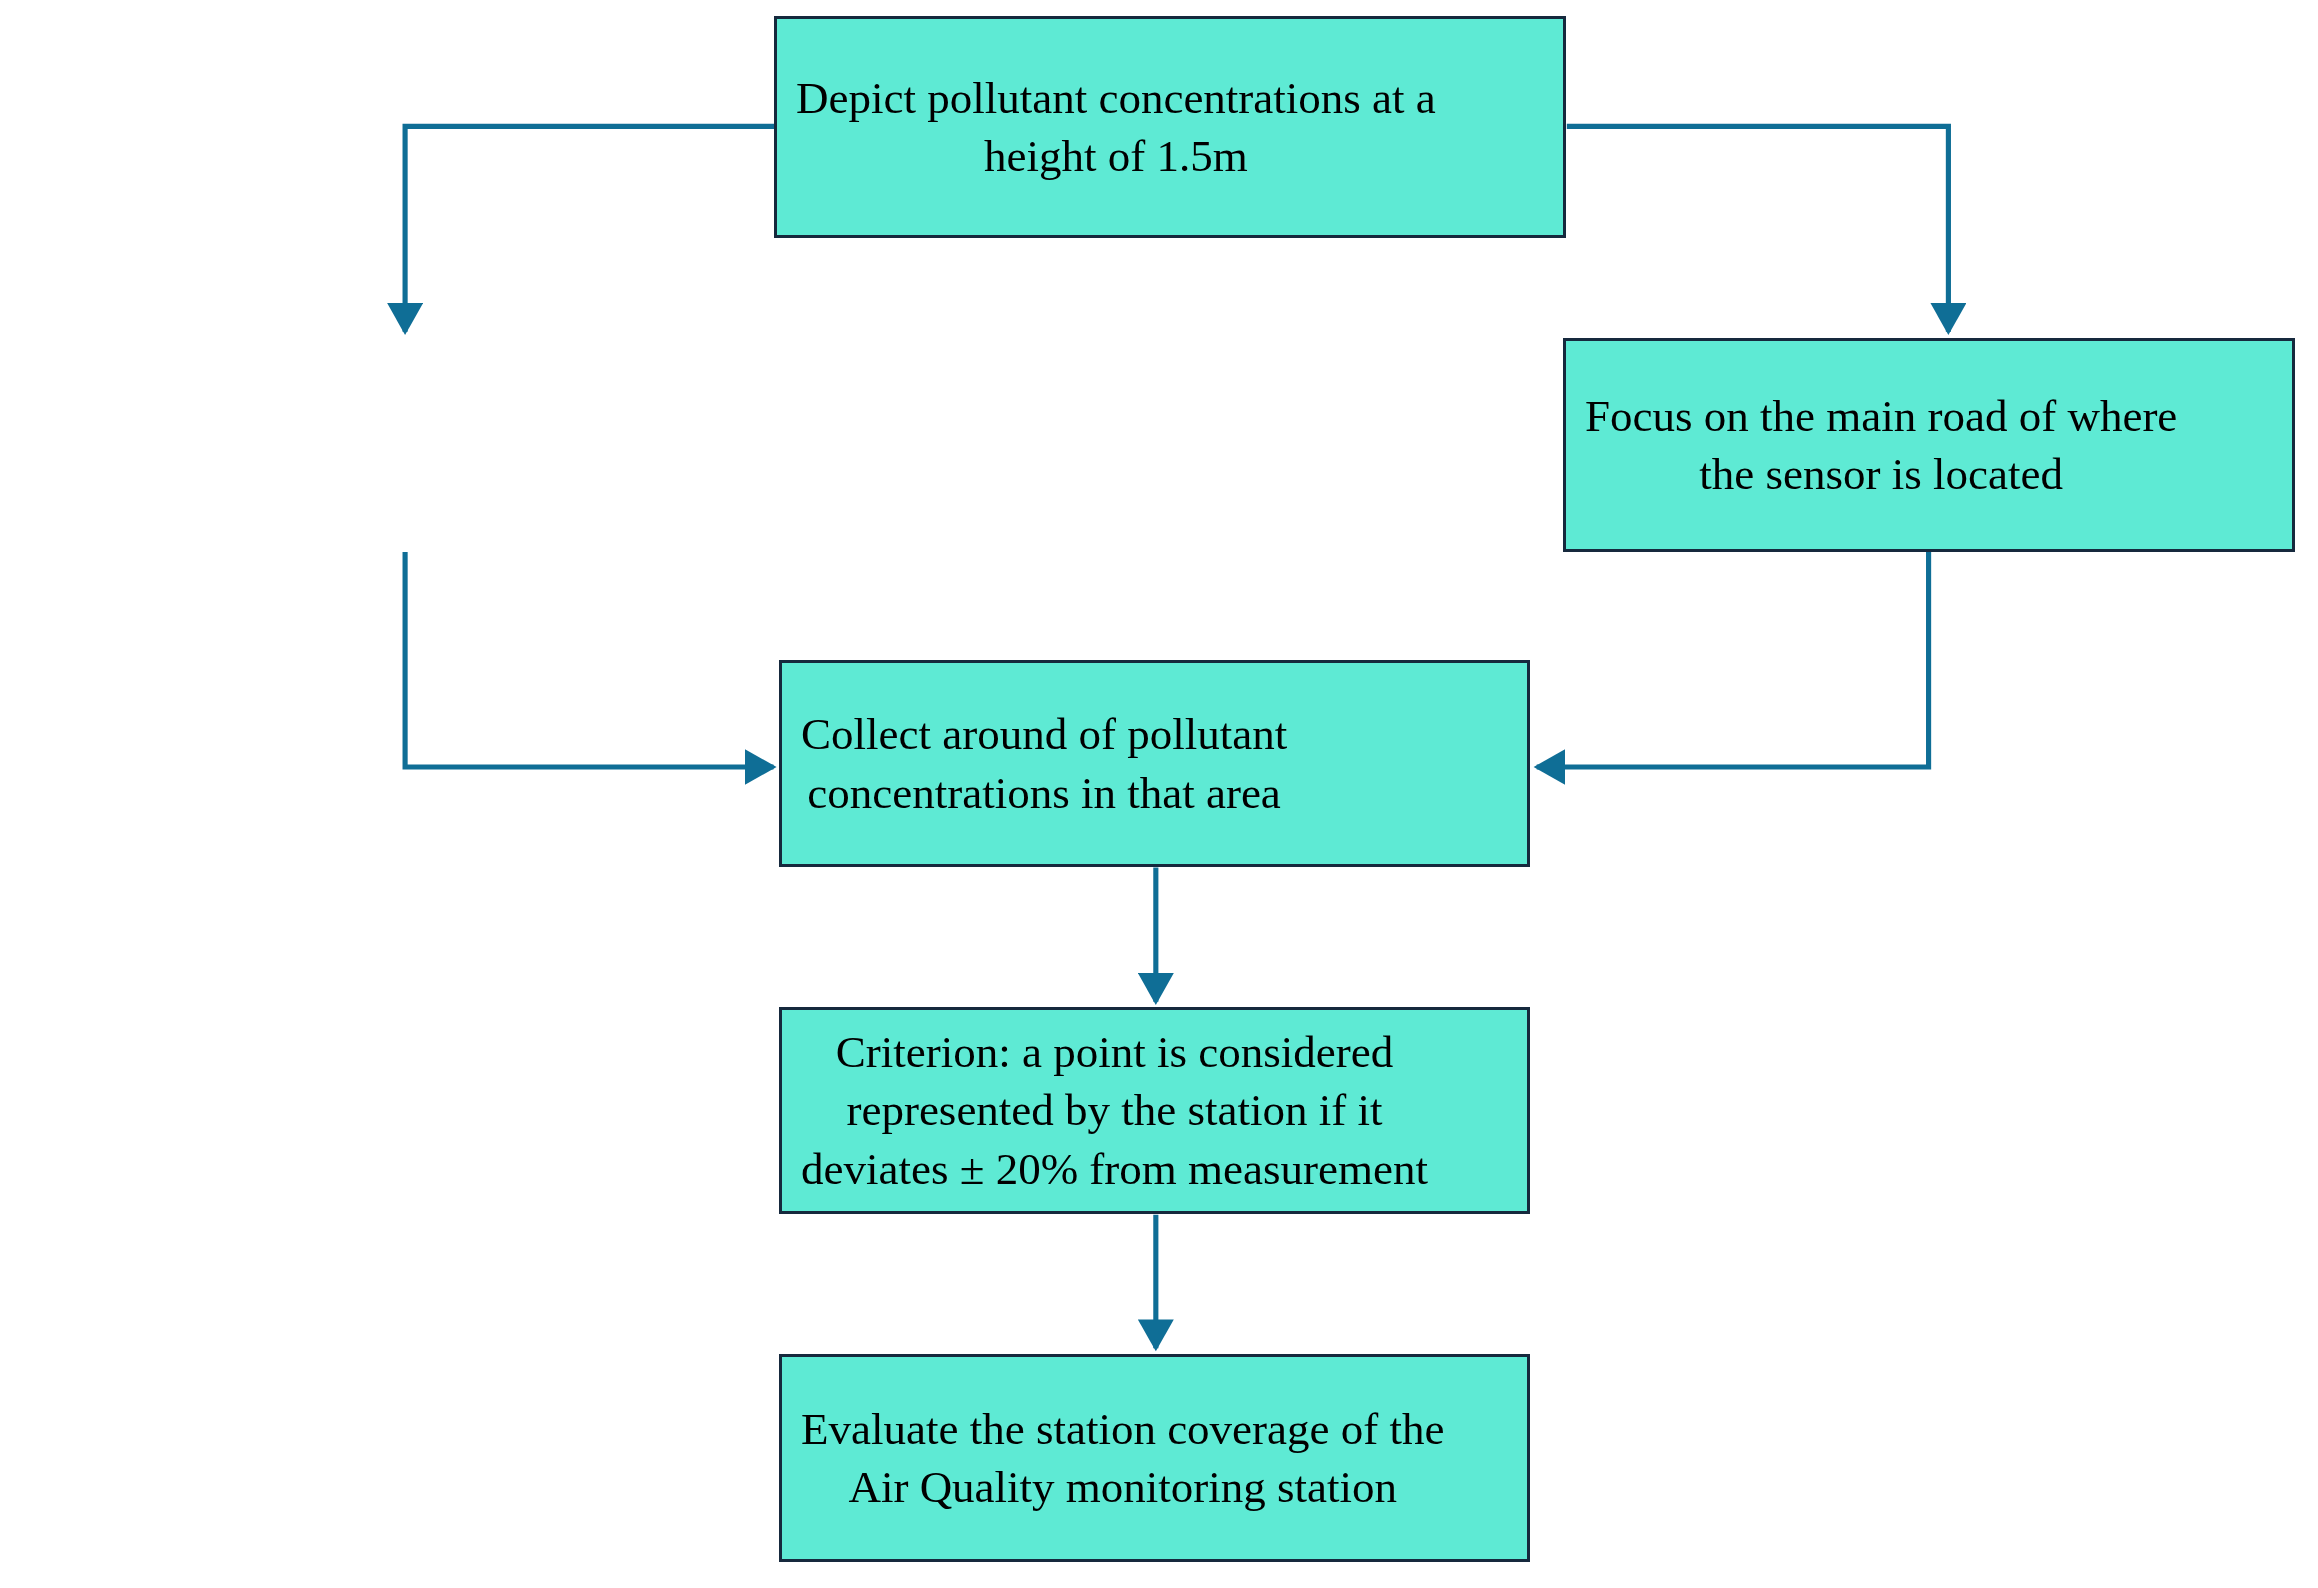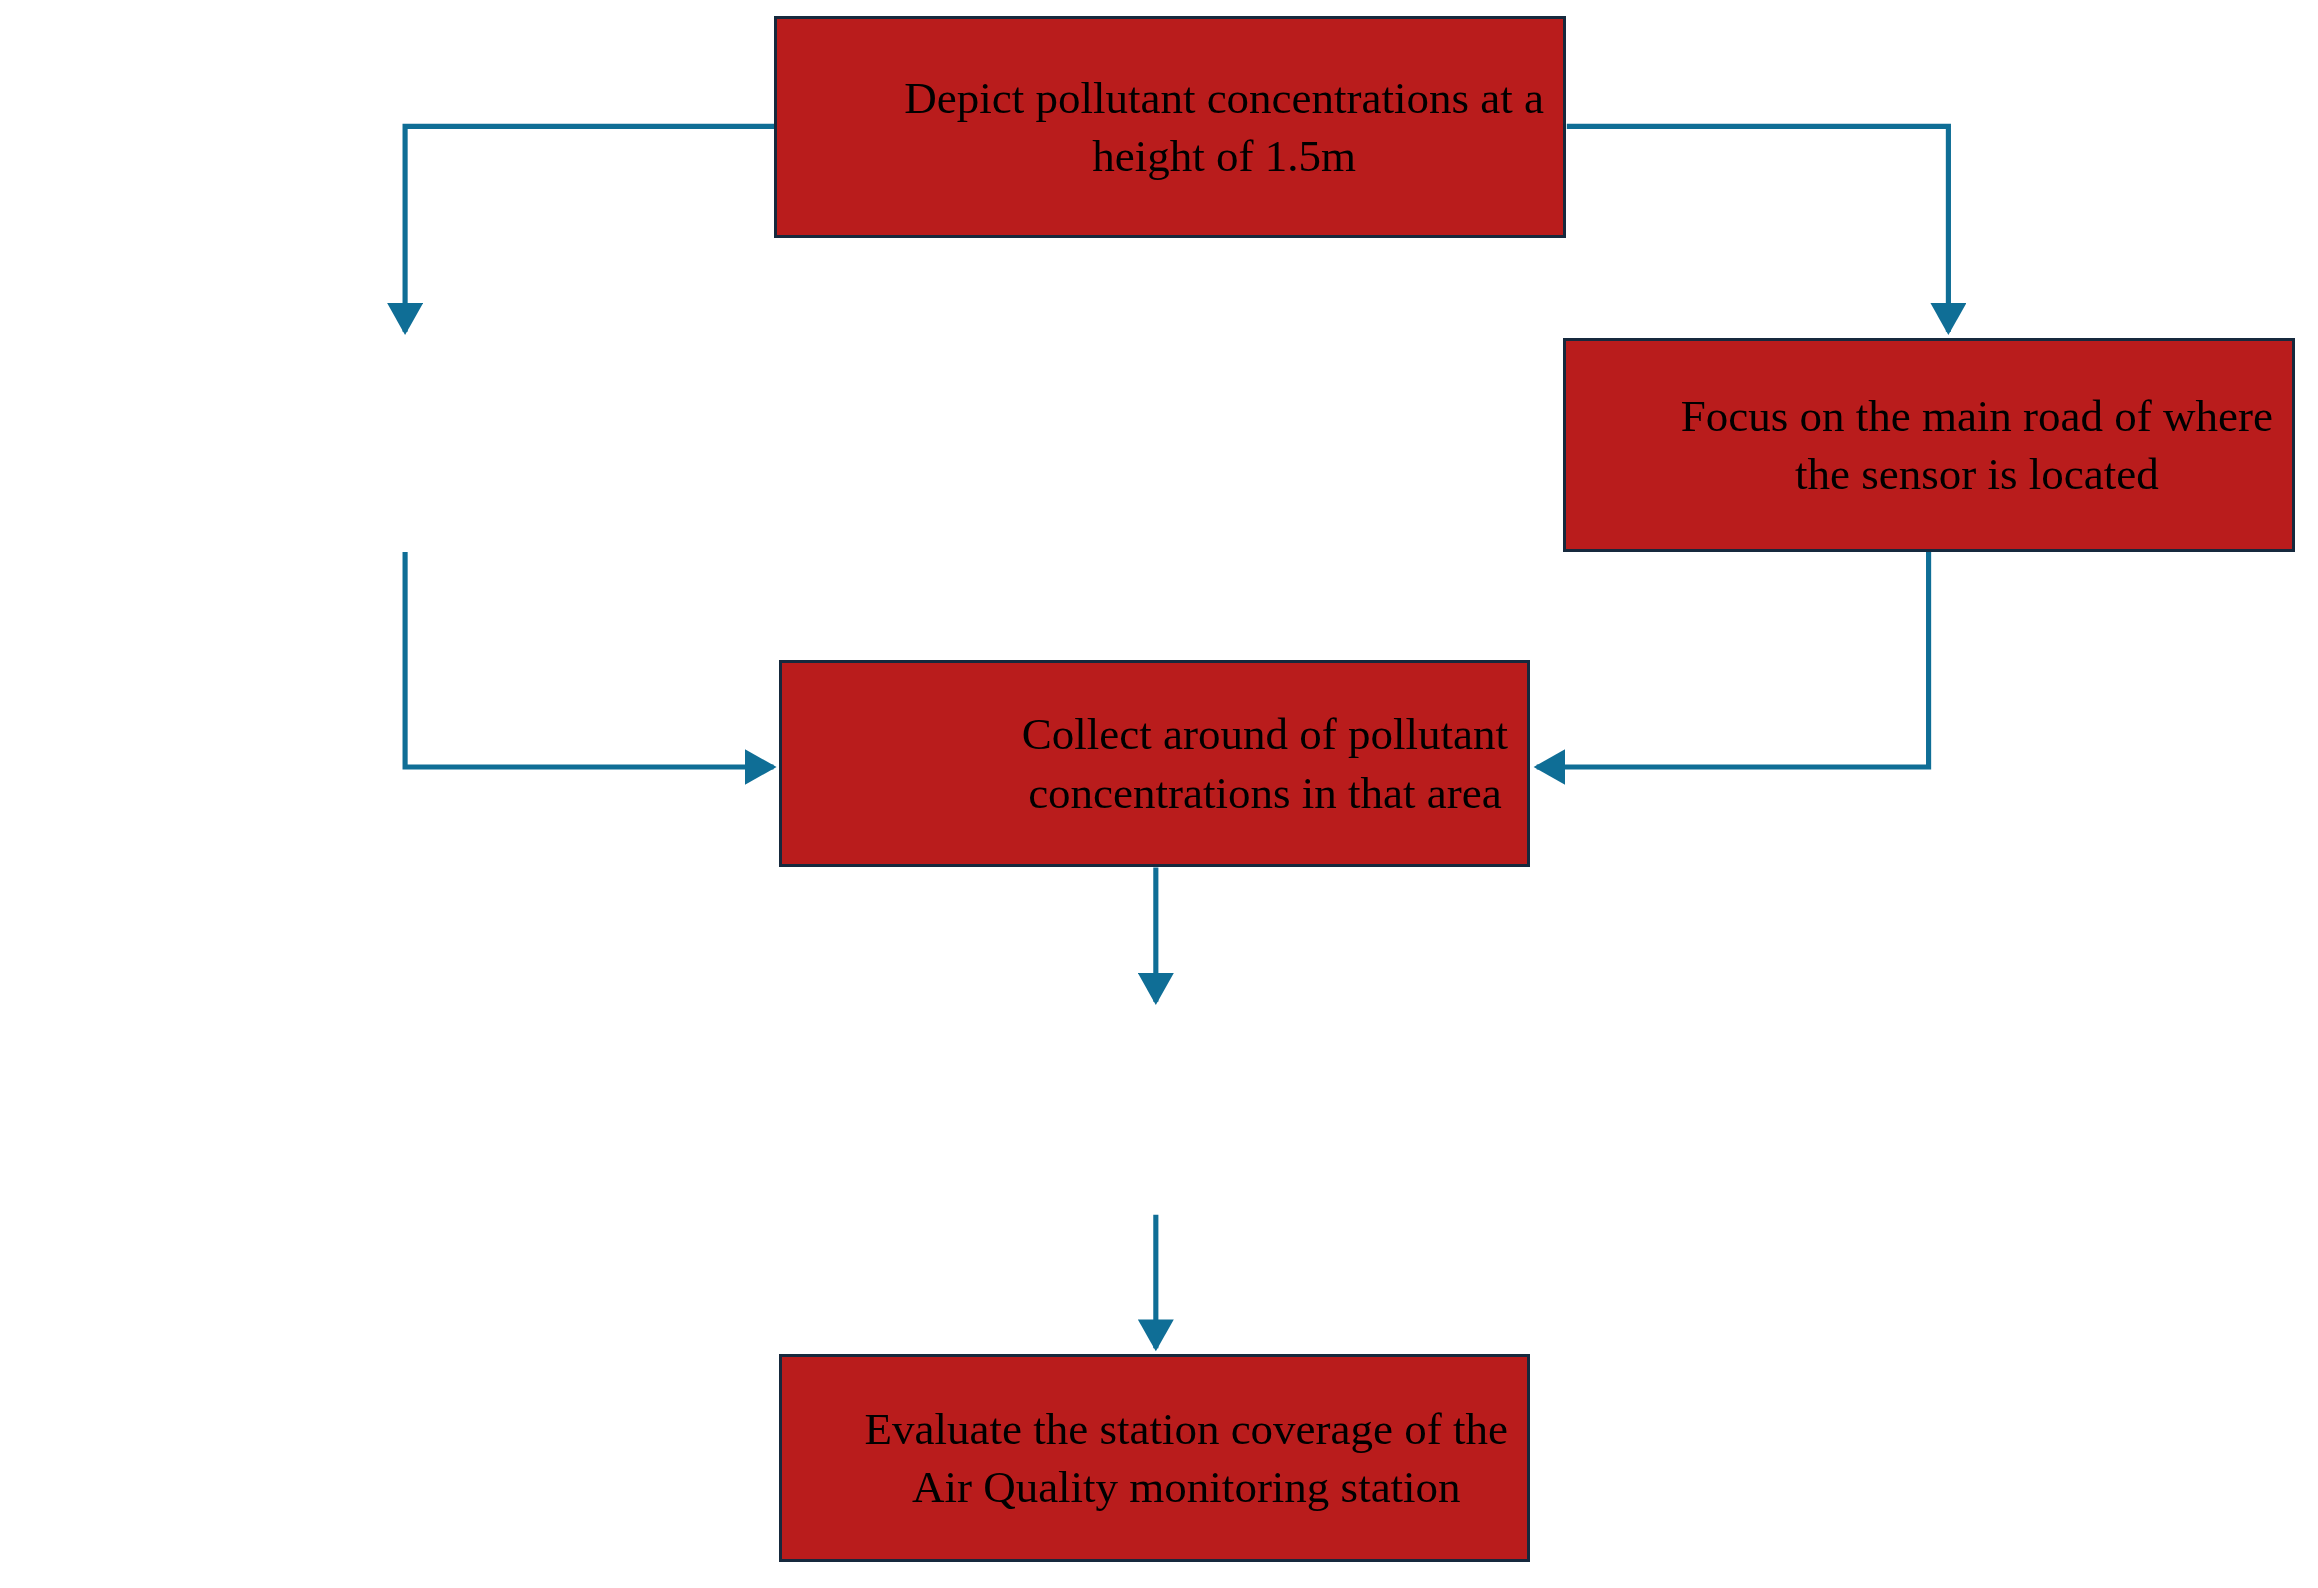--- a/index.html
+++ b/index.html
@@ -19,25 +19,25 @@
     position: absolute;
     left: 0;
     top: 0;
     width: 2319px;
     height: 1589px;
     pointer-events: none;
   }
   .node {
     position: absolute;
     box-sizing: border-box;
-    background: #b91c1c;
+    background: #5eead4;
     border: 3.7px solid #16293d;
     display: flex;
     align-items: center;
-    justify-content: flex-end;
+    justify-content: flex-start;
     text-align: center;
     z-index: 3;
   }
   .node-text {
     font-family: "Liberation Serif", "DejaVu Serif", serif;
     font-size: 45px;
     line-height: 1.30;
     color: #000000;
     padding: 0 19px;
     white-space: pre-line;
@@ -88,20 +88,25 @@
   <div class="node" id="node-mainroad">
     <span class="node-text">Focus on the main road of where
 the sensor is located</span>
   </div>
 
   <div class="node" id="node-collect">
     <span class="node-text">Collect around of pollutant
 concentrations in that area</span>
   </div>
 
+  <div class="node" id="node-criterion">
+    <span class="node-text">Criterion: a point is considered
+represented by the station if it
+deviates ± 20% from measurement</span>
+  </div>
 
   <div class="node" id="node-evaluate">
     <span class="node-text">Evaluate the station coverage of the
 Air Quality monitoring station</span>
   </div>
 
 </div>
 
 
 </body></html>

